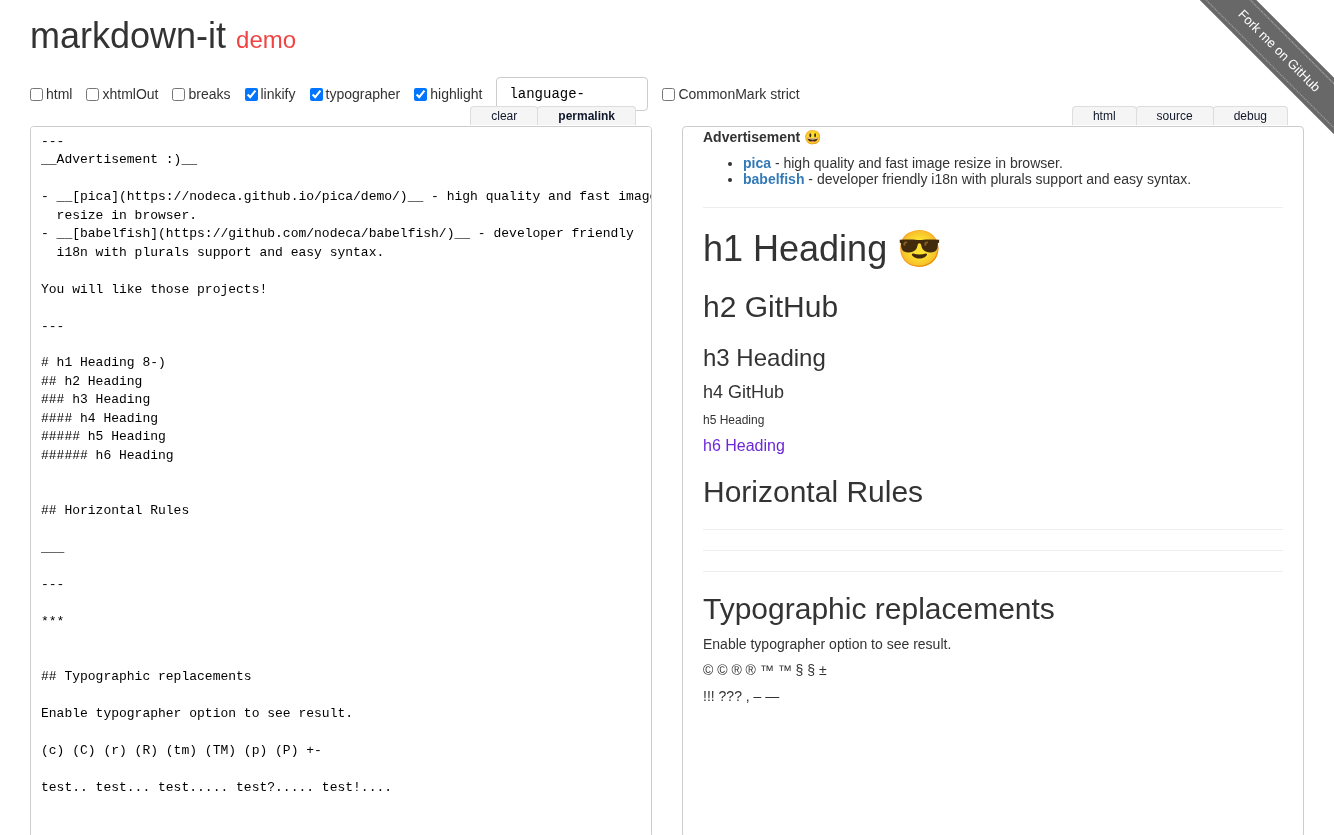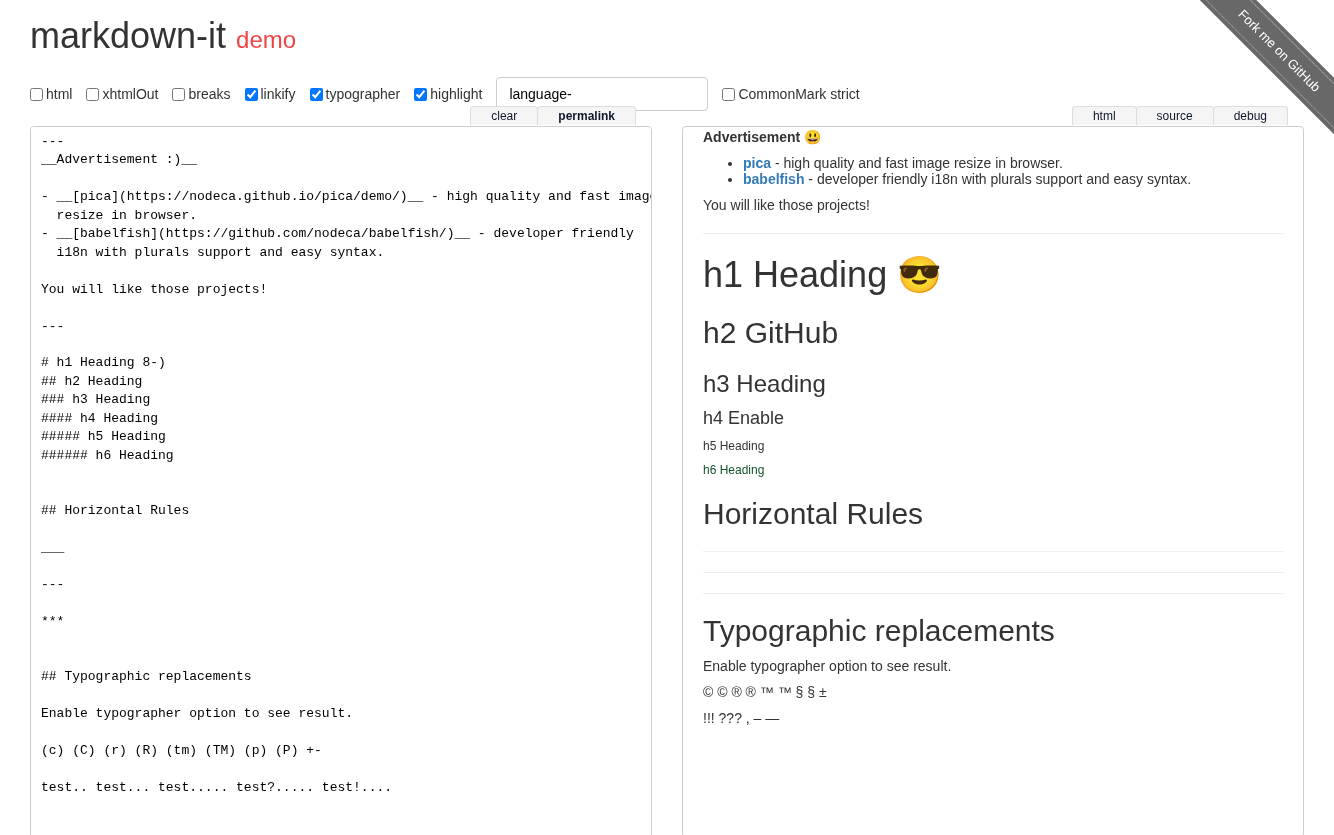--- a/index.html
+++ b/index.html
@@ -46,21 +46,22 @@
   height: 13px;
   margin: 0;
   cursor: pointer;
 }
 .lang-input {
   padding: 6px 12px;
   font-size: 14px;
   border: 1px solid #ccc;
   border-radius: 4px;
   height: 34px;
-  width: 212px;
+  width: 152px;
+  font-family: Liberation Mono, monospace;
 }
 .panels {
   display: flex;
   gap: 30px;
 }
 .panel {
   flex: 1;
   position: relative;
   min-width: 0;
 }
@@ -103,21 +104,21 @@
   padding: 2px 20px 10px 20px;
   height: 712px;
   overflow: auto;
   font-size: 14px;
 }
 .result-box h1 { font-size: 36px; margin: 20px 0 10px; font-weight: 500;}
 .result-box h2 { font-size: 30px; margin: 20px 0 10px; font-weight: 500;}
 .result-box h3 { font-size: 24px; margin: 20px 0 10px; font-weight: 500;}
 .result-box h4 { font-size: 18px; margin: 10px 0 10px; font-weight: 500;}
 .result-box h5 { font-size: 12px; margin: 10px 0 10px; font-weight: 500;}
-.result-box h6 { font-size: 12px; margin: 10px 0 10px; font-weight: 500; color: #14532d;}
+.result-box h6 { font-size: 16px; margin: 10px 0 10px; font-weight: 500; color: #6d28d9;}
 .result-box p { margin: 0 0 10px; }
 .result-box ul { margin: 0 0 10px; padding-left: 40px;}
 .result-box a { color: #337ab7; font-weight: bold; text-decoration: none;}
 .result-box hr { border: 0; border-top: 1px solid #eee; margin: 20px 0;}
 .github-ribbon {
   position: fixed;
   top: 0;
   right: 0;
   width: 150px;
   height: 150px;
@@ -240,26 +241,25 @@
       </div>
       <div class="result-box">
         <p>
           <strong>Advertisement</strong>
           <span>😃</span>
         </p>
         <ul>
           <li><a href="#">pica</a><span> - high quality and fast image resize in browser.</span></li>
           <li><a href="#">babelfish</a><span> - developer friendly i18n with plurals support and easy syntax.</span></li>
         </ul>
-        <p>You will like those projects!</p>
         <hr>
         <h1><span>h1 Heading </span><span>😎</span></h1>
         <h2>h2 GitHub</h2>
         <h3>h3 Heading</h3>
-        <h4>h4 Enable</h4>
+        <h4>h4 GitHub</h4>
         <h5>h5 Heading</h5>
         <h6>h6 Heading</h6>
         <h2>Horizontal Rules</h2>
         <hr>
         <hr>
         <hr>
         <h2>Typographic replacements</h2>
         <p>Enable typographer option to see result.</p>
         <p>© © ® ® ™ ™ § § ±</p>
         <p>!!! ??? , – —</p>

